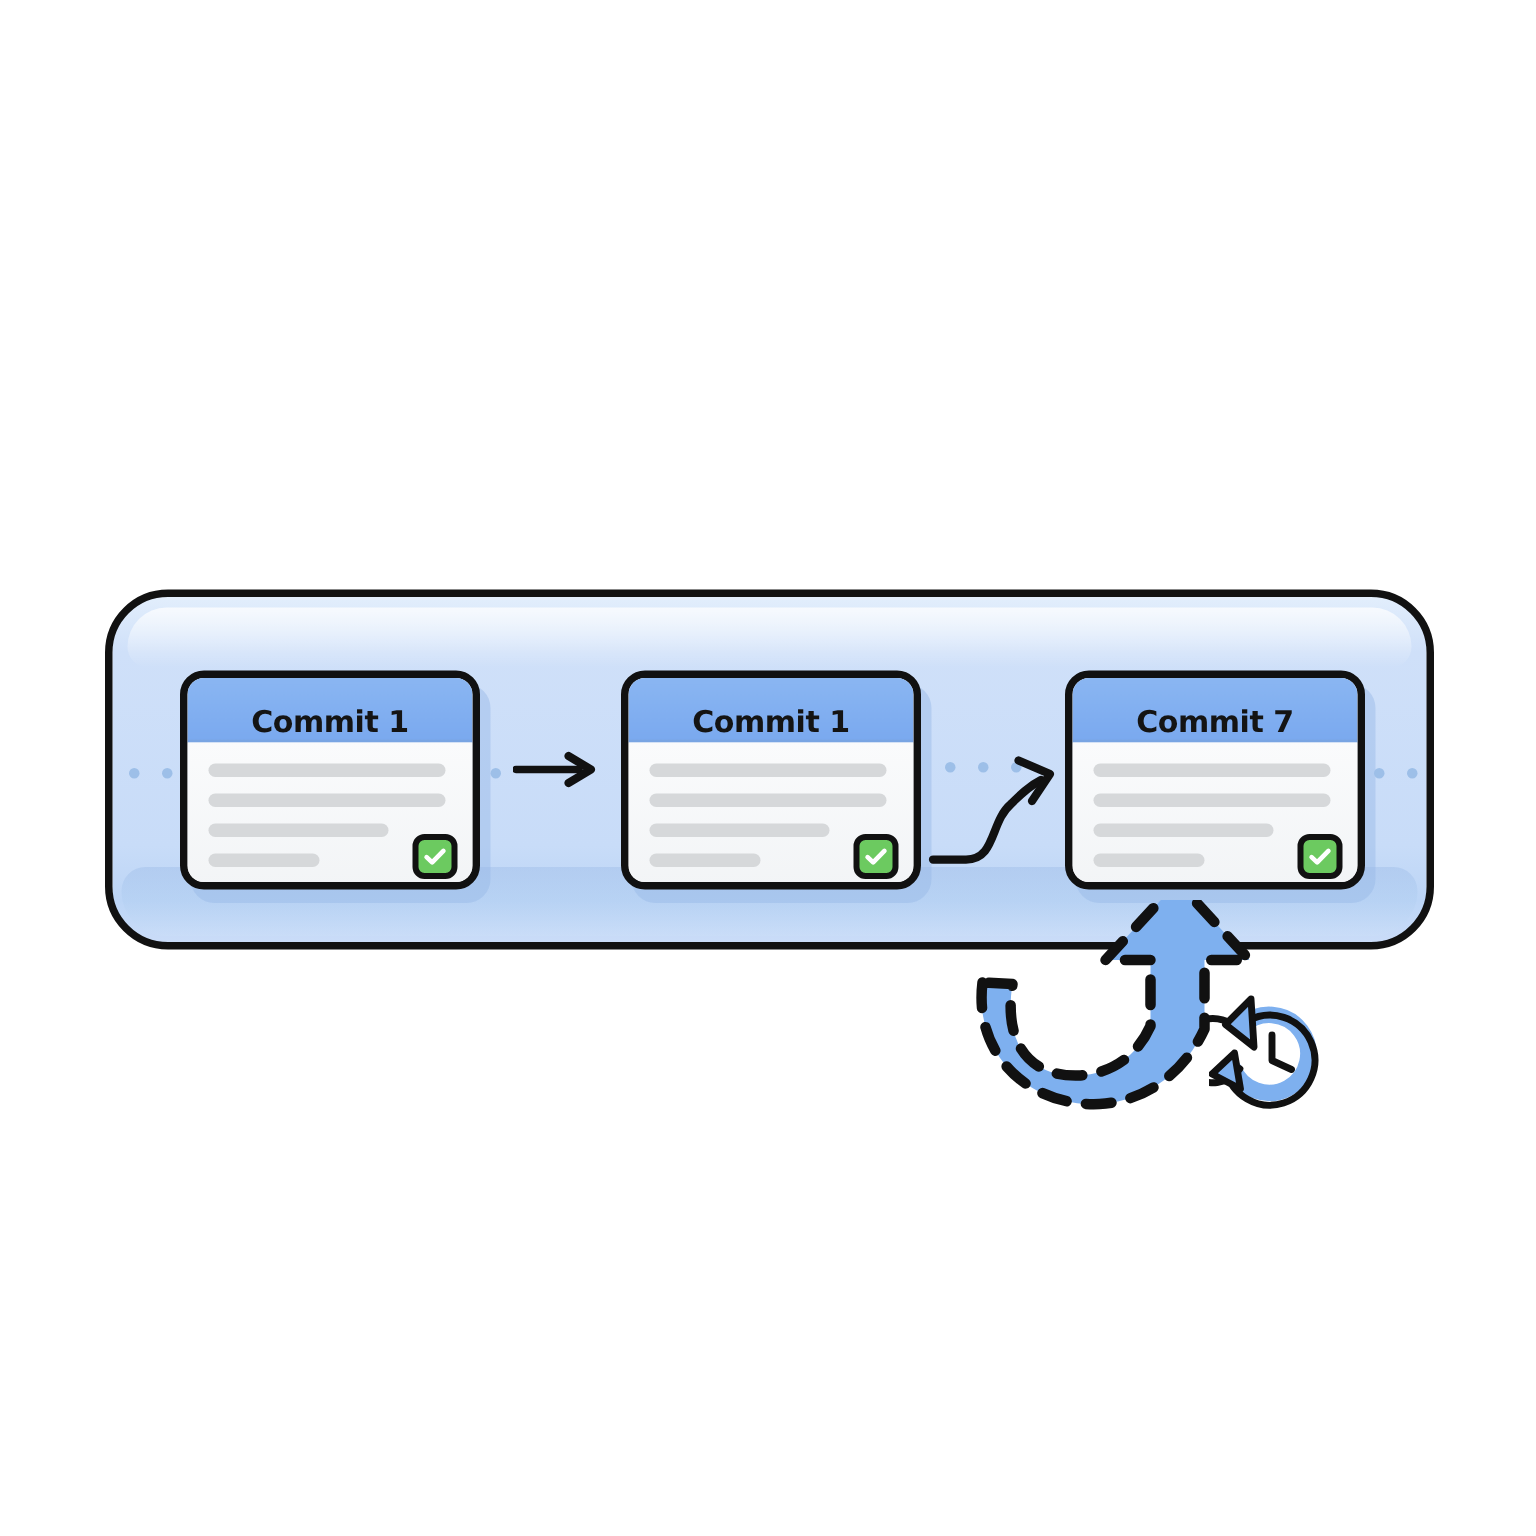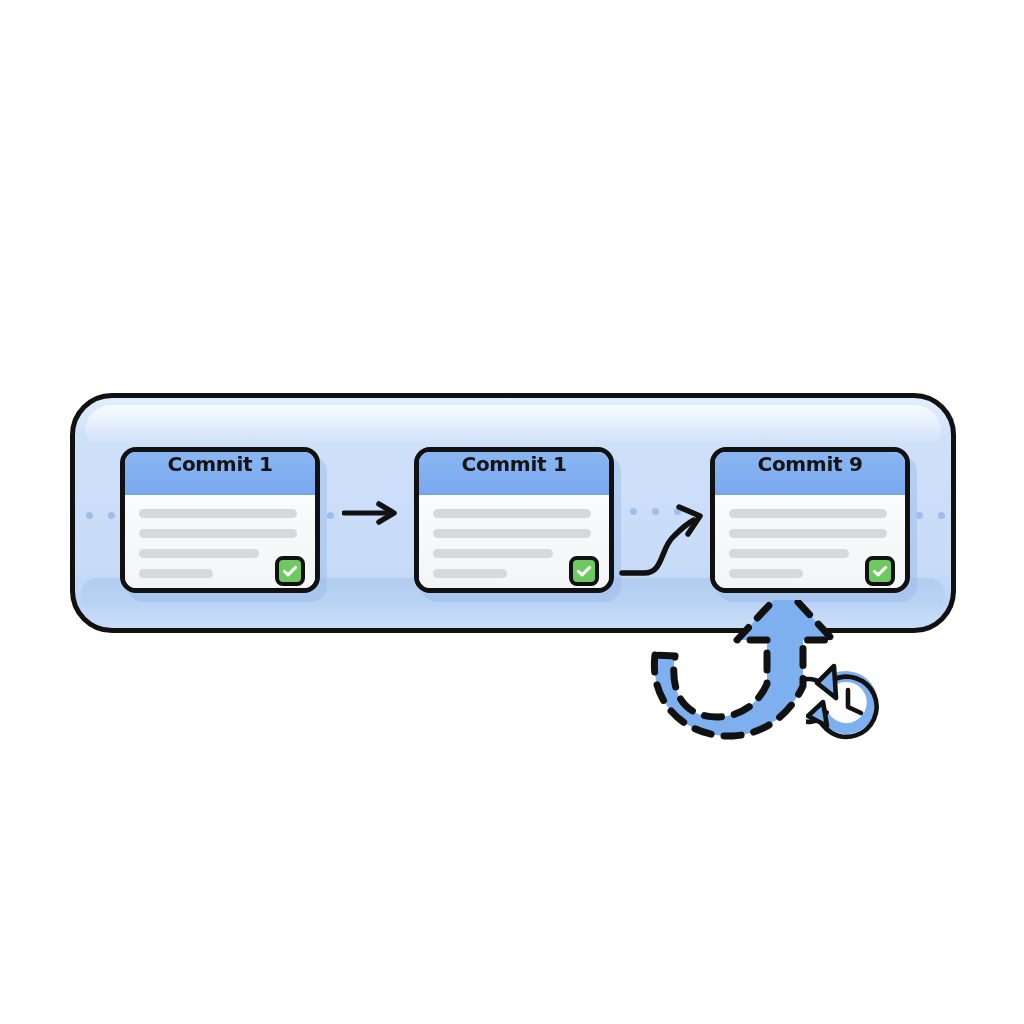--- a/index.html
+++ b/index.html
@@ -82,21 +82,21 @@
     border-radius: 16px;
     background: #f7f8fa;
     box-sizing: border-box;
     overflow: hidden;
     box-shadow: 7px 9px 0 rgba(150,185,230,0.45);
   }
   .card-header {
     height: 41px;
     background: linear-gradient(180deg, #8ab6f2 0%, #7aa9ef 100%);
     display: flex;
-    align-items: flex-start;
+    align-items: flex-end;
     justify-content: center;
     border-bottom: 2px solid rgba(90,135,200,0.35);
   }
   .card-title {
     font-family: "DejaVu Sans", sans-serif;
     font-weight: bold;
     font-size: 20px;
     color: #141414;
     letter-spacing: -0.3px;
   }
@@ -230,21 +230,21 @@
 
   <div class="curve-arrow" style="left:616px; top:496px;">
     <svg width="100" height="90" viewBox="0 0 100 90" aria-hidden="true">
       <path d="M6 77 H28 C48 77 44 52 58 40 C64 34 70 28 78 24" fill="none" stroke="#111111" stroke-width="5.5" stroke-linecap="round" stroke-linejoin="round"></path>
       <path d="M63 11 L84 20 L72 38" fill="none" stroke="#111111" stroke-width="5.5" stroke-linecap="round" stroke-linejoin="round"></path>
     </svg>
   </div>
 
   <div class="commit-card" style="left:710px; top:447px;">
     <div class="card-header">
-      <span class="card-title">Commit 9</span>
+      <span class="card-title">Commit 7</span>
     </div>
     <div class="card-body">
       <div class="line w1"></div>
       <div class="line w2"></div>
       <div class="line w3"></div>
       <div class="line w4"></div>
       <div class="check-badge">
         <svg width="18" height="18" viewBox="0 0 18 18" aria-hidden="true">
           <path d="M3.4 9.4 L7.1 12.9 L14.6 5.3" fill="none" stroke="#ffffff" stroke-width="3.1" stroke-linecap="round" stroke-linejoin="round"></path>
         </svg>

